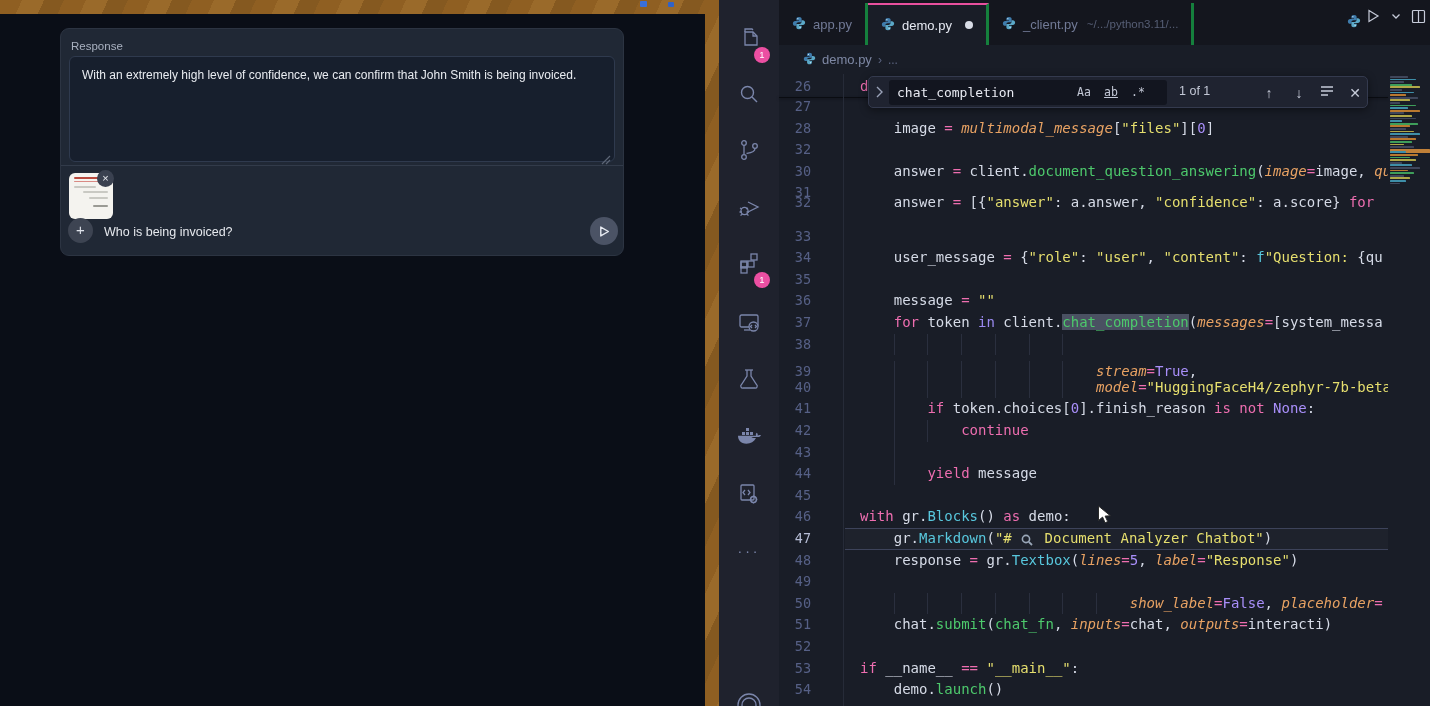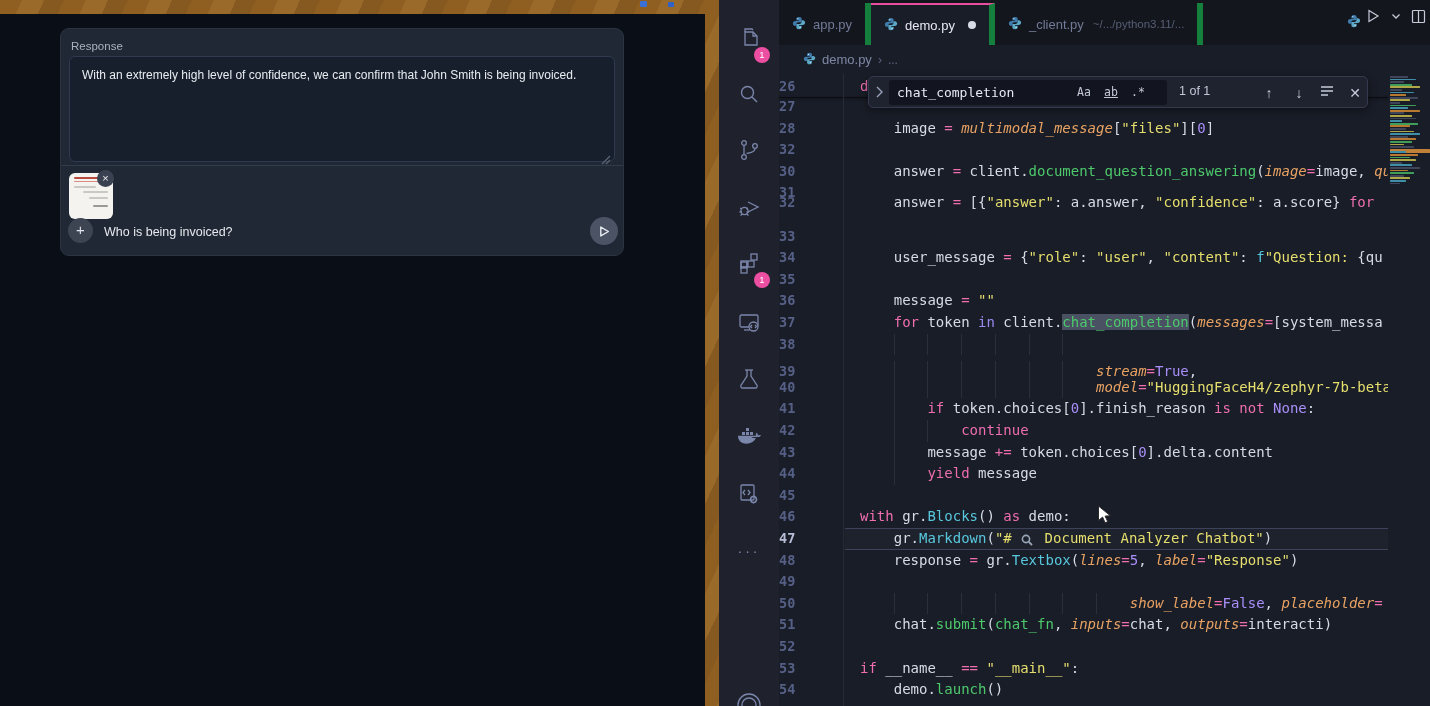--- a/index.html
+++ b/index.html
@@ -41,38 +41,38 @@
   .act-item { position:absolute; left:0; width:60px; height:48px; display:flex;
               align-items:center; justify-content:center; color:#7b86ab; cursor:pointer; }
   .act-badge { position:absolute; right:9px; bottom:-1px; min-width:16px; height:16px; border-radius:8px;
                background:var(--badge,#ec4fa2); color:#fff; font-size:9.5px; line-height:16px; text-align:center; }
   .ellipsis { letter-spacing:3px; font-size:14px; color:#7b86ab; }
 
   .ed-zone { position:absolute; left:60px; top:0; width:651px; height:706px; }
   .tabbar { position:absolute; left:0; top:0; width:651px; height:45px; background:#14161e; }
   .tabs { position:absolute; left:0; top:3px; height:42px; display:flex; }
   .tab { position:relative; height:42px; display:flex; align-items:center; gap:7px; padding:0 13px;
-         border-right:6px solid #15803d; color:#717a96; font-size:13px; cursor:pointer; background:#14161e; }
+         border-right:3px solid #15803d; color:#717a96; font-size:13px; cursor:pointer; background:#14161e; }
   .tab.active { background:var(--editor-bg,#191d27); color:#e6e9f2; border-top:2px solid var(--accent,#e8509e); }
   .tab .desc { font-size:11.5px; color:#565e75; margin-left:2px; }
   .tab .dot { width:8px; height:8px; border-radius:50%; background:#d8dce6; margin-left:6px; }
   .tab-overflow-icon { position:absolute; left:568px; top:14px; }
   .ed-actions { position:absolute; right:4px; top:8px; display:flex; gap:10px; align-items:center; color:#c6cbd9; }
   .ed-actions .btn { cursor:pointer; display:flex; align-items:center; }
 
   .breadcrumb { position:absolute; left:0; top:45px; width:651px; height:29px; background:var(--editor-bg,#191d27);
                 display:flex; align-items:center; gap:6px; padding-left:24px; font-size:13px; color:#7e88a4; }
   .breadcrumb .sep { color:#5b6480; font-size:12px; }
 
   .ed-body { position:absolute; left:0; top:74px; width:651px; height:632px; background:var(--editor-bg,#191d27); }
   .gutter-sep { position:absolute; left:64px; top:0; width:1px; height:632px; background:#262b38; z-index:4; }
 
   .code-row { position:absolute; left:0; width:609px; height:21.6px; z-index:1;
               font-family:"DejaVu Sans Mono",monospace; font-size:14px; line-height:21.6px; }
-  .line-num { position:absolute; left:0; top:0; width:48px; text-align:left; color:#566086; font-size:13.5px;font-weight:bold; }
+  .line-num { position:absolute; left:0; top:0; width:48px; text-align:center; color:#566086; font-size:13.5px; }
   .code-row.current .line-num { color:#b6bdd6; }
   .line-code { position:absolute; left:81px; top:0; right:0; white-space:pre; overflow:hidden; color:#d6dbe7; }
   .guide { position:absolute; top:0; width:1px; height:21.6px; background:#2a2f3e; }
   .cur-box { position:absolute; left:66px; right:0; top:0; height:21.6px;
              border-top:1px solid #3d435a; border-bottom:1px solid #3d435a; background:rgba(255,255,255,.025); }
 
   .tk-k  { color:var(--c-k,#ee6eb0); }
   .tk-k2 { color:var(--c-k2,#9a8af0); }
   .tk-f  { color:var(--c-f,#4dc96c); }
   .tk-fm { color:var(--c-f,#4dc96c); background:var(--c-match,#4a5162); }
@@ -382,21 +382,20 @@
             </div>
             <div class="code-row" style="top: 346px;">
               <span class="line-num">42</span>
               <div class="guide" style="left: 114.72px;"></div>
               <div class="guide" style="left: 148.44px;"></div>
               <span class="line-code"><span class="tk-v">            </span><span class="tk-k">continue</span></span>
             </div>
             <div class="code-row" style="top: 367.6px;">
               <span class="line-num">43</span>
               <div class="guide" style="left: 114.72px;"></div>
-              <span class="line-code"><span class="tk-v">        message </span><span class="tk-k">+=</span><span class="tk-v"> token.choices[</span><span class="tk-n">0</span><span class="tk-v">].delta.content</span></span>
             </div>
             <div class="code-row" style="top: 389.2px;">
               <span class="line-num">44</span>
               <div class="guide" style="left: 114.72px;"></div>
               <span class="line-code"><span class="tk-v">        </span><span class="tk-k">yield</span><span class="tk-v"> message</span></span>
             </div>
             <div class="code-row" style="top: 410.8px;">
               <span class="line-num">45</span>
               <span class="line-code"></span>
             </div>

